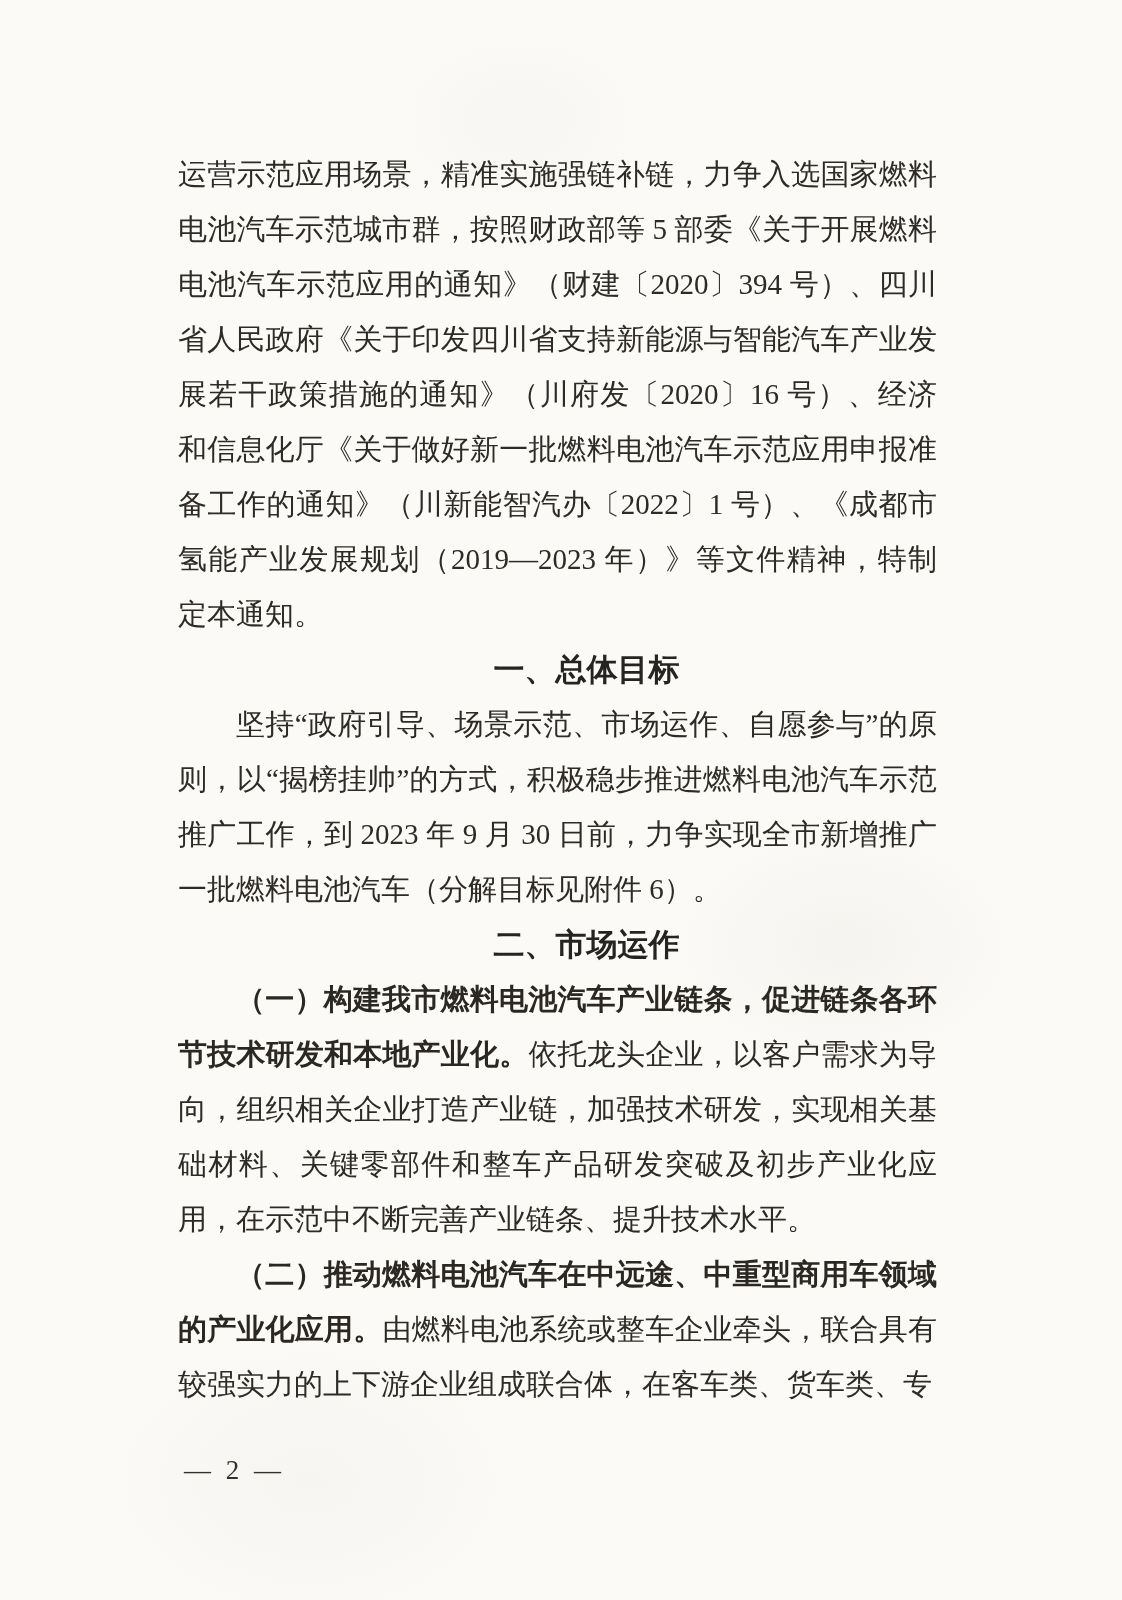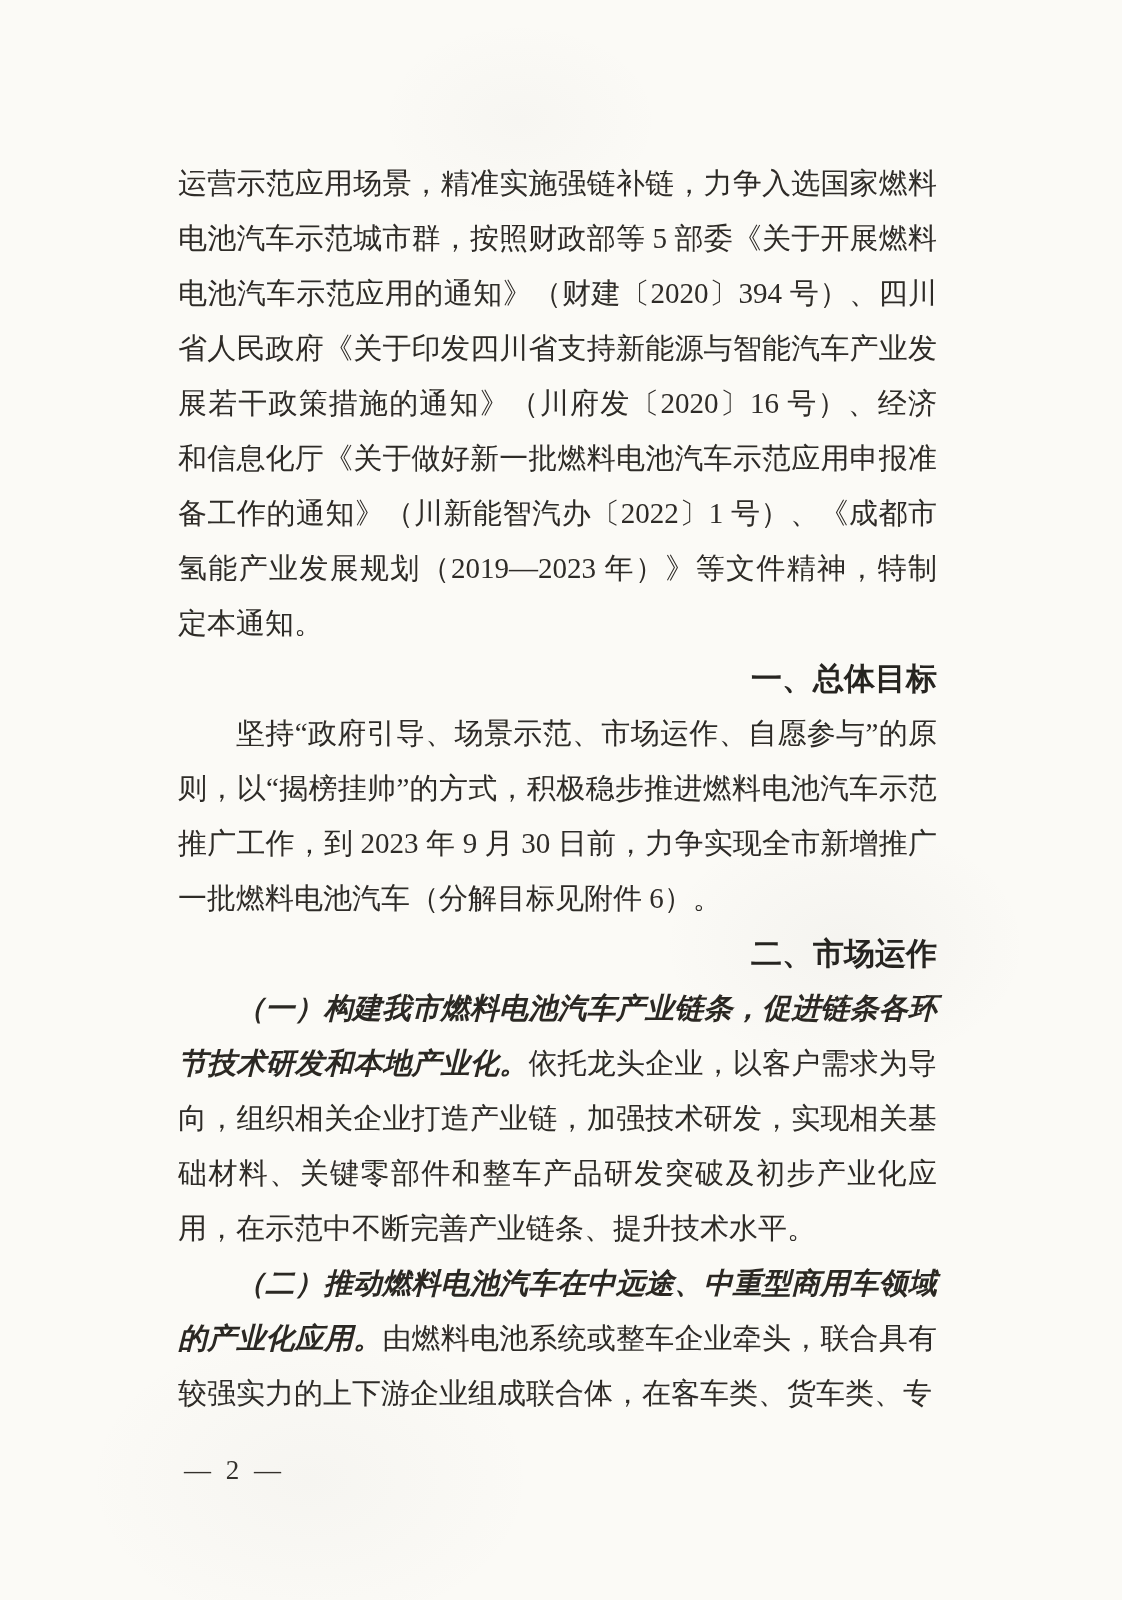--- a/index.html
+++ b/index.html
@@ -18,47 +18,46 @@
     inset: 0;
     background:
       radial-gradient(260px 180px at 845px 945px, rgba(125,122,115,0.05), transparent 70%),
       radial-gradient(320px 220px at 310px 1480px, rgba(125,122,115,0.04), transparent 70%),
       radial-gradient(200px 140px at 520px 120px, rgba(125,122,115,0.03), transparent 70%),
       #fbfaf6;
   }
   .text-block {
     position: absolute;
     left: 178px;
-    top: 156px;
+    top: 147px;
     width: 759px;
     font-size: 29px;
     line-height: 55px;
     color: #2e2b27;
     text-align: justify;
   }
   .para {
     margin: 0;
   }
   .para.indent {
     text-indent: 2em;
   }
   .heading {
     margin: 0;
     font-family: "Liberation Sans", "DejaVu Sans", sans-serif;
     font-weight: 700;
     font-size: 31px;
     line-height: 55px;
     text-indent: 1.87em;
     color: #262420;
-    text-align: right;
+    text-align: center;
   }
   .lead {
     font-weight: 700;
     color: #2b2823;
-    font-style: italic;
   }
   .footer {
     position: absolute;
     left: 184px;
     top: 1450px;
     font-size: 27px;
     line-height: 40px;
     letter-spacing: 4px;
     color: #34312c;
   }

